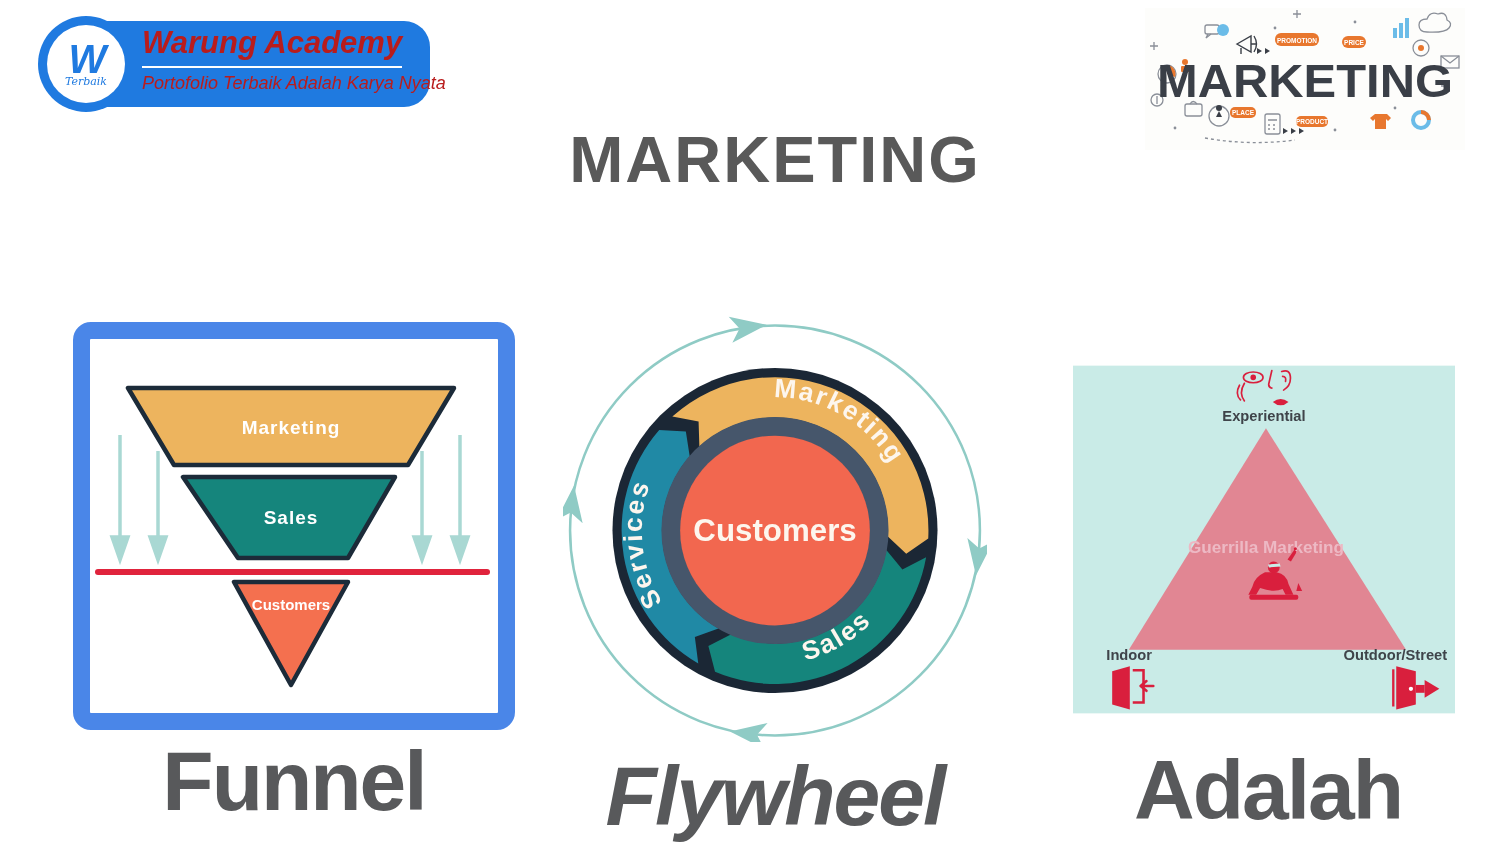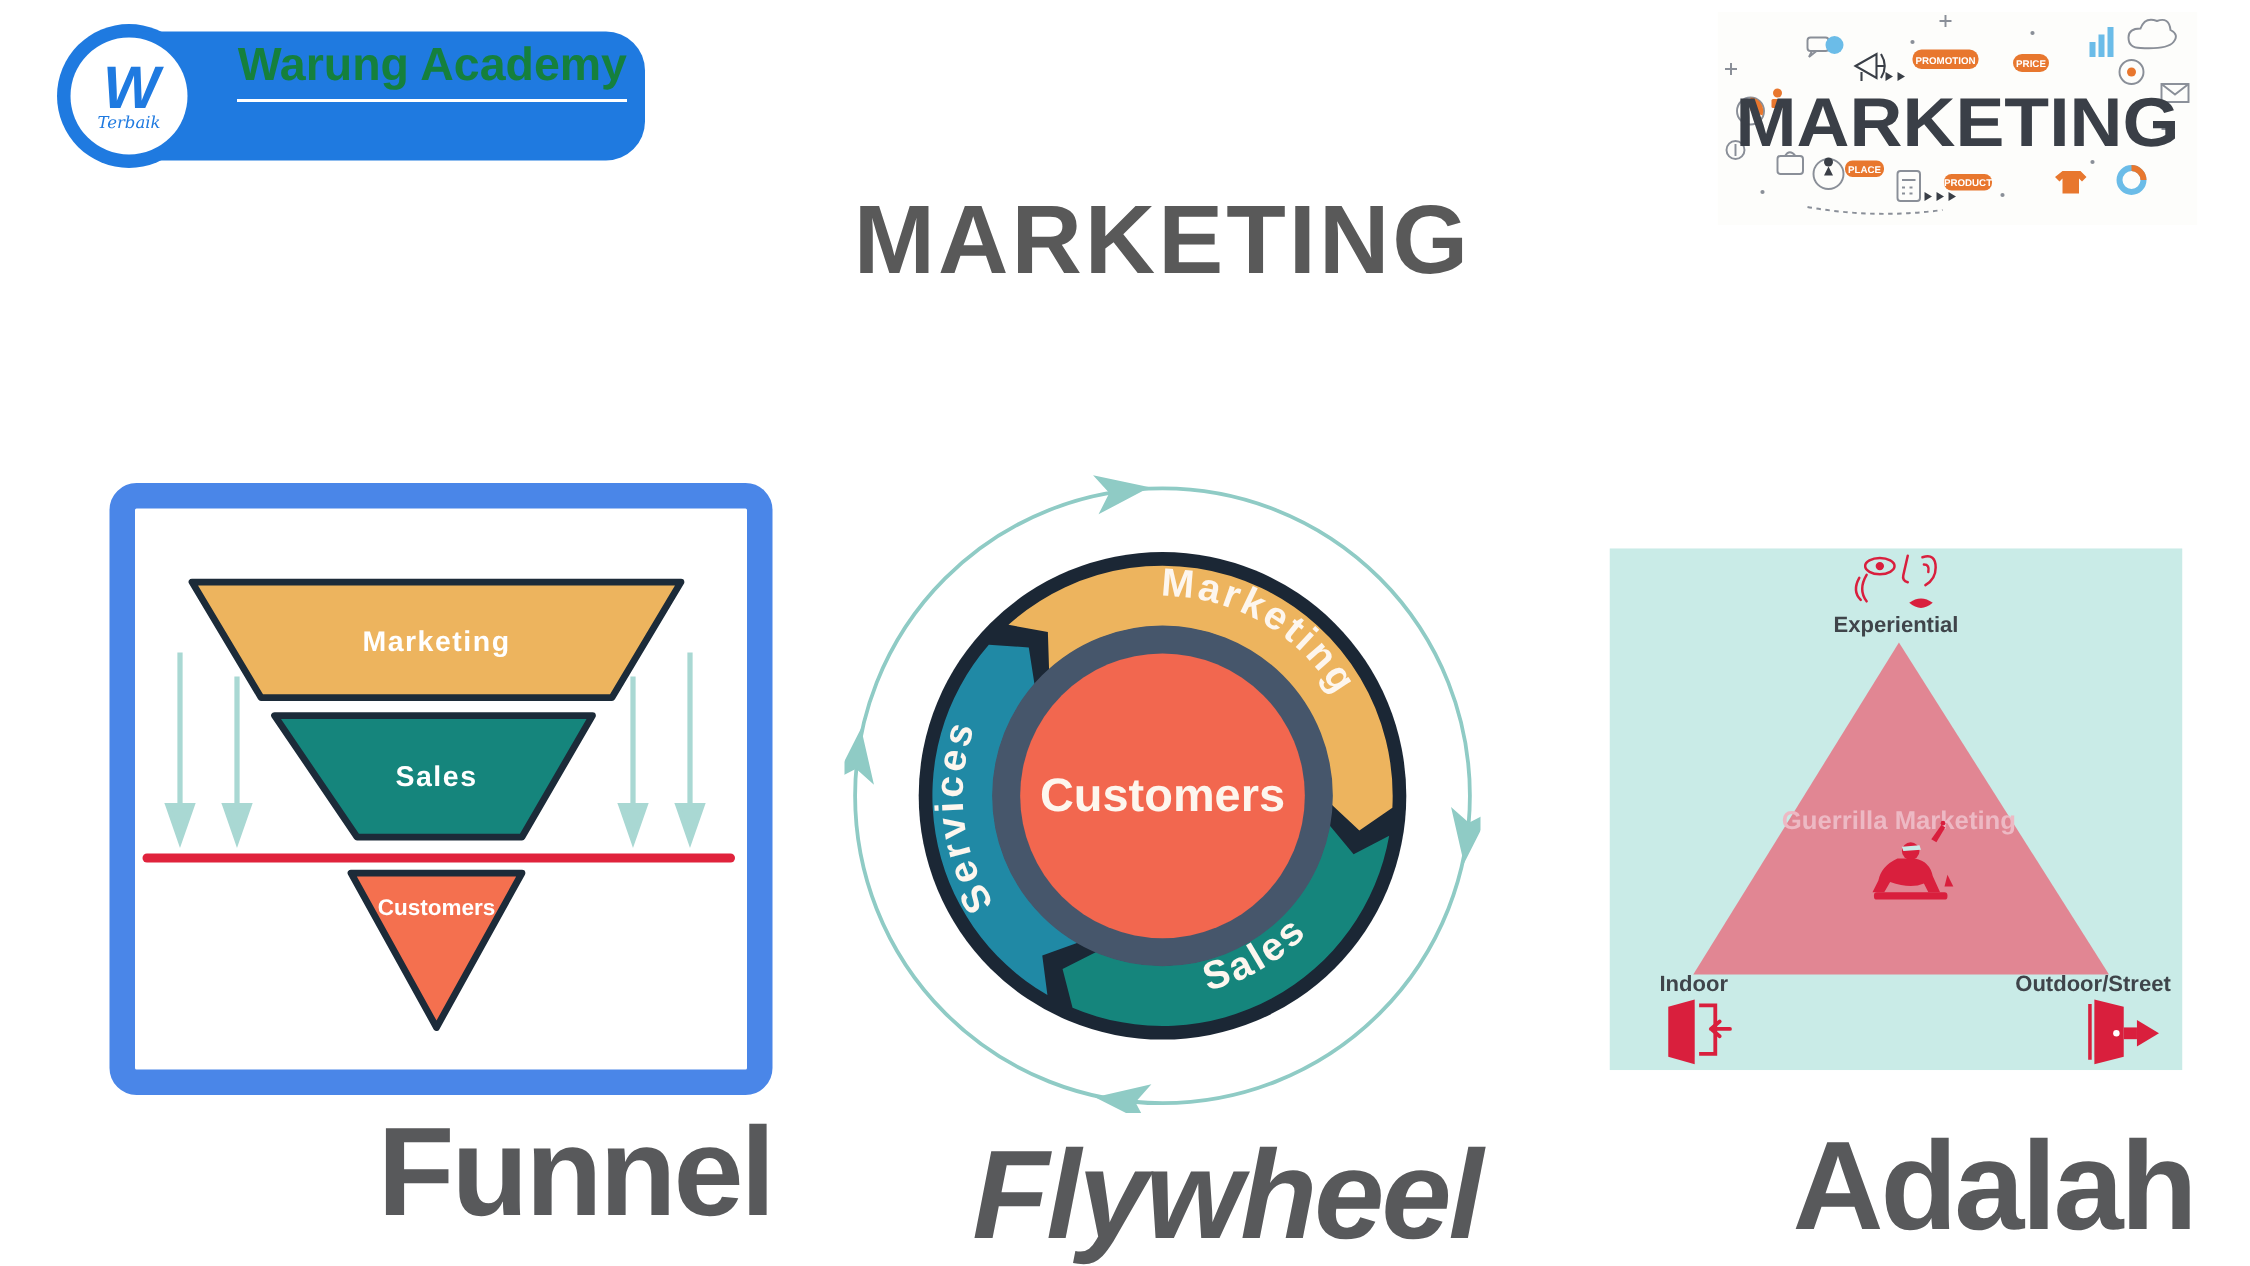--- a/index.html
+++ b/index.html
@@ -7,21 +7,21 @@
        font-family:"Liberation Sans",sans-serif;}
 
   
   .logo{position:absolute;left:38px;top:16px;width:392px;height:96px;}
   .logo-big-circle{position:absolute;left:0;top:0;width:96px;height:96px;border-radius:50%;background:#1F7AE0;}
   .logo-pill{position:absolute;left:34px;top:5px;right:0;bottom:5px;background:#1F7AE0;border-radius:26px;}
   .logo-white-circle{position:absolute;left:9px;top:9px;width:78px;height:78px;border-radius:50%;
        background:#fff;display:flex;flex-direction:column;align-items:center;justify-content:center;z-index:2;}
   .logo-w{font-size:40px;font-weight:bold;font-style:italic;color:#1F7AE0;line-height:.9;letter-spacing:-3px;}
   .logo-academy{font-family:"DejaVu Serif",serif;font-style:italic;font-size:11px;color:#1F7AE0;margin-top:-2px;}
-  .logo-text{position:absolute;left:104px;top:9px;right:12px;z-index:2;color:#15803d;text-align:right;}
+  .logo-text{position:absolute;left:104px;top:9px;right:12px;z-index:2;color:#b91c1c;text-align:left;font-style:italic;}
   .logo-brand{display:inline-block;font-size:31px;font-weight:bold;white-space:nowrap;
        border-bottom:2px solid #fff;padding-bottom:5px;}
   .logo-tagline{font-size:18px;margin-top:5px;white-space:nowrap;}
 
   
   .slide-title{position:absolute;left:430px;top:118px;width:690px;text-align:center;
        font-weight:bold;font-size:65px;letter-spacing:2px;color:#595959;line-height:1.3;}
 
   
   .doodle{position:absolute;left:1145px;top:8px;width:320px;height:142px;}
@@ -30,39 +30,40 @@
   
   .funnel-card{position:absolute;left:73px;top:322px;width:442px;height:408px;box-sizing:border-box;
        border:17px solid #4A86E8;border-radius:18px;background:#fff;}
   .funnel-card svg{width:100%;height:100%;display:block;}
   .flywheel{position:absolute;left:563px;top:312px;width:424px;height:430px;}
   .flywheel svg{width:100%;height:100%;display:block;}
   .gerilya{position:absolute;left:1073px;top:362px;width:382px;height:355px;}
   .gerilya svg{width:100%;height:100%;display:block;}
 
   
-  .caption{position:absolute;font-weight:bold;font-size:84px;letter-spacing:-2px;color:#58595B;text-align:right;}
+  .caption{position:absolute;font-weight:bold;font-size:84px;letter-spacing:-2px;color:#58595B;text-align:center;}
   .caption-funnel{left:73px;width:442px;top:733px;}
   .caption-flywheel{left:563px;width:424px;top:748px;font-style:italic;}
   .caption-gerilya{left:1073px;width:390px;top:742px;}
 
   svg text{font-family:"Liberation Sans",sans-serif;}
 </style>
 </head>
 <body>
 
 <div class="logo">
   <div class="logo-big-circle"></div>
   <div class="logo-pill"></div>
   <div class="logo-white-circle">
     <div class="logo-w">W</div>
     <div class="logo-academy">Terbaik</div>
   </div>
   <div class="logo-text">
     <span class="logo-brand">Warung Academy</span>
+    <div class="logo-tagline">Portofolio Terbaik Adalah Karya Nyata</div>
   </div>
 </div>
 
 <div class="slide-title">
   <div>MARKETING</div>
 </div>
 
 <div class="doodle">
   <svg viewBox="0 0 320 142">
     <rect x="0" y="0" width="320" height="142" fill="#FDFDFB"></rect>

